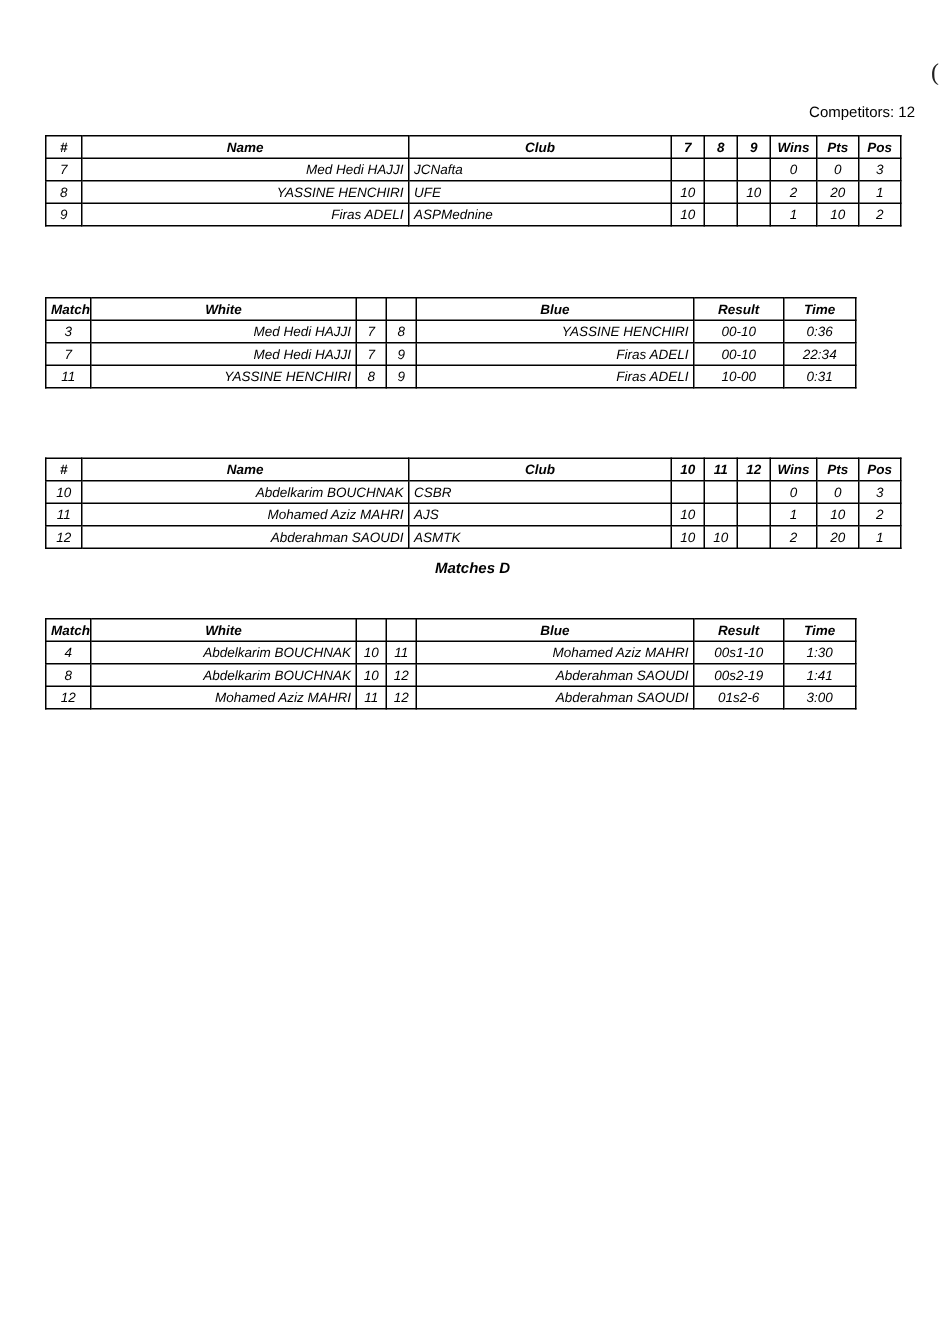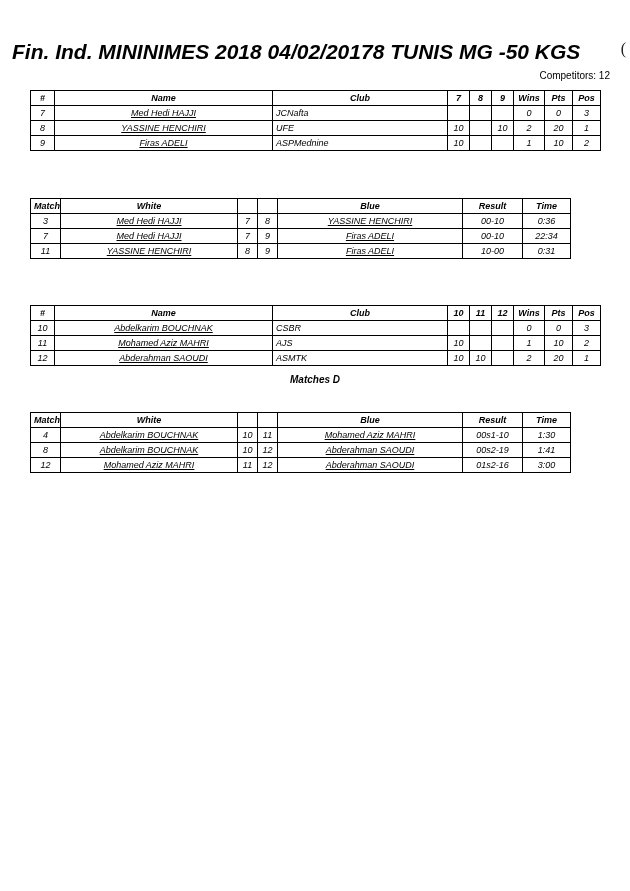--- a/index.html
+++ b/index.html
@@ -72,32 +72,31 @@
     box-sizing: border-box;
     overflow: hidden;
     white-space: nowrap;
   }
   table.grid th {
     font-weight: bold;
     font-style: italic;
     text-align: center;
   }
   .c-num   { text-align: center; }
-  .c-name  { text-align: center; padding-left: 5px; text-decoration: underline; }
+  .c-name  { text-align: right; padding-left: 5px; }
   .c-club  { text-align: left; padding-left: 4px; }
   .c-score { text-align: center; }
   .c-right { text-align: center; }
   
 </style>
 </head>
 <body>
 
 <div class="page">
 
-  <div class="doc-title">Fin. Ind. MININIMES 2018  04/02/20178  TUNIS   MG -50 KGS</div>
   <div class="corner-mark">(</div>
   <div class="competitors-count">Competitors: 12</div>
 
 
   <table class="grid" style="left:30px; top:90px; width:570px;">
     <colgroup>
       <col style="width:24px">
         <col style="width:218px">
         <col style="width:175px">
       <col style="width:22px">
@@ -315,19 +314,19 @@
         <td class="c-name">Abderahman SAOUDI</td>
         <td class="c-right">00s2-19</td>
         <td class="c-right">1:41</td>
       </tr>
       <tr>
         <td class="c-num">12</td>
         <td class="c-name">Mohamed Aziz MAHRI</td>
         <td class="c-score">11</td>
         <td class="c-score">12</td>
         <td class="c-name">Abderahman SAOUDI</td>
-        <td class="c-right">01s2-16</td>
+        <td class="c-right">01s2-6</td>
         <td class="c-right">3:00</td>
       </tr>
     </tbody>
   </table>
 
 </div>
 
 </body></html>

